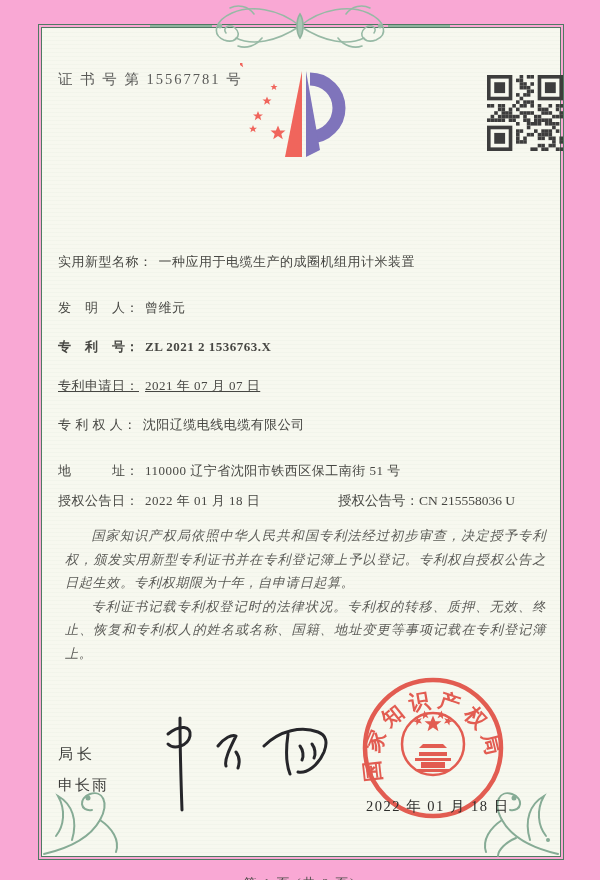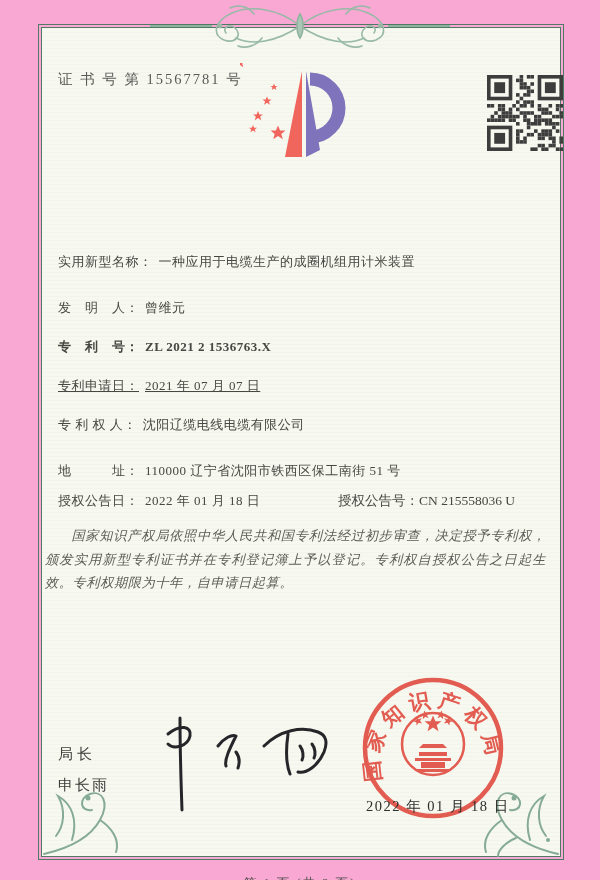--- a/index.html
+++ b/index.html
@@ -31,21 +31,21 @@
     font-family:"Liberation Serif","DejaVu Serif",serif;
   }
   .fields{ position:absolute; left:58px; top:253px; right:50px; }
   .row{ position:absolute; left:0; font-size:13px; color:#474743; letter-spacing:.5px; white-space:nowrap;}
   .row .lbl{ color:#474743; }
   .row .val{ margin-left:6px; }
   .r0{top:0px;} .r1{top:46px;} .r2{top:85px;font-weight:bold;} .r3{top:124px;text-decoration:underline;}
   .r4{top:163px;} .r5{top:201px;margin-top:8px;} .r6{top:239px;}
   .grant-no{ position:absolute; left:242px; top:239px; font-size:13.5px; color:#474743; white-space:nowrap;margin-left:38px;}
   .paras{
-    position:absolute; left:45px; right:54px; top:524px;
+    position:absolute; left:65px; right:54px; top:524px;
     font-size:13.2px; line-height:1.78; color:#5c5c58;
     text-align:justify; font-style:italic;
     font-family:Liberation Sans, sans-serif;
   }
   .paras p{ margin:0; text-indent:2em; letter-spacing:.6px;}
   .sig-title{ position:absolute; left:58px; top:745px; font-size:15px; color:#3c3c3a; letter-spacing:4px;text-align:center;}
   .sig-name { position:absolute; left:58px; top:776px; font-size:15px; color:#3c3c3a; letter-spacing:2px;}
   .signature{ position:absolute; left:140px; top:712px; }
   .seal{ position:absolute; left:358px; top:672px; opacity:.88; }
   .seal-date{
@@ -267,20 +267,21 @@
     <div class="row r2"><span class="lbl">专　利　号：</span><span class="val">ZL 2021 2 1536763.X</span></div>
     <div class="row r3"><span class="lbl">专利申请日：</span><span class="val">2021 年 07 月 07 日</span></div>
     <div class="row r4"><span class="lbl">专 利 权 人：</span><span class="val">沈阳辽缆电线电缆有限公司</span></div>
     <div class="row r5"><span class="lbl">地　　　址：</span><span class="val">110000 辽宁省沈阳市铁西区保工南街 51 号</span></div>
     <div class="row r6"><span class="lbl">授权公告日：</span><span class="val">2022 年 01 月 18 日</span></div>
     <div class="grant-no"><span class="lbl">授权公告号：</span><span class="val">CN 215558036 U</span></div>
   </div>
 
   <div class="paras">
     <p>国家知识产权局依照中华人民共和国专利法经过初步审查，决定授予专利权，颁发实用新型专利证书并在专利登记簿上予以登记。专利权自授权公告之日起生效。专利权期限为十年，自申请日起算。</p>
+    <p>专利证书记载专利权登记时的法律状况。专利权的转移、质押、无效、终止、恢复和专利权人的姓名或名称、国籍、地址变更等事项记载在专利登记簿上。</p>
   </div>
 
   <div class="sig-title">局长</div>
   <div class="sig-name">申长雨</div>
 
   <svg class="signature" width="200" height="105" viewBox="0 0 200 105">
     <g stroke="#26262a" fill="none" stroke-width="3" stroke-linecap="round" stroke-linejoin="round">
       <path d="M28,22 C40,12 52,14 50,24 C48,34 34,38 28,32"></path>
       <path d="M40,6 C40,30 41,70 42,98"></path>
       <path d="M78,34 C84,26 92,22 96,24 C90,36 84,48 86,54"></path>

